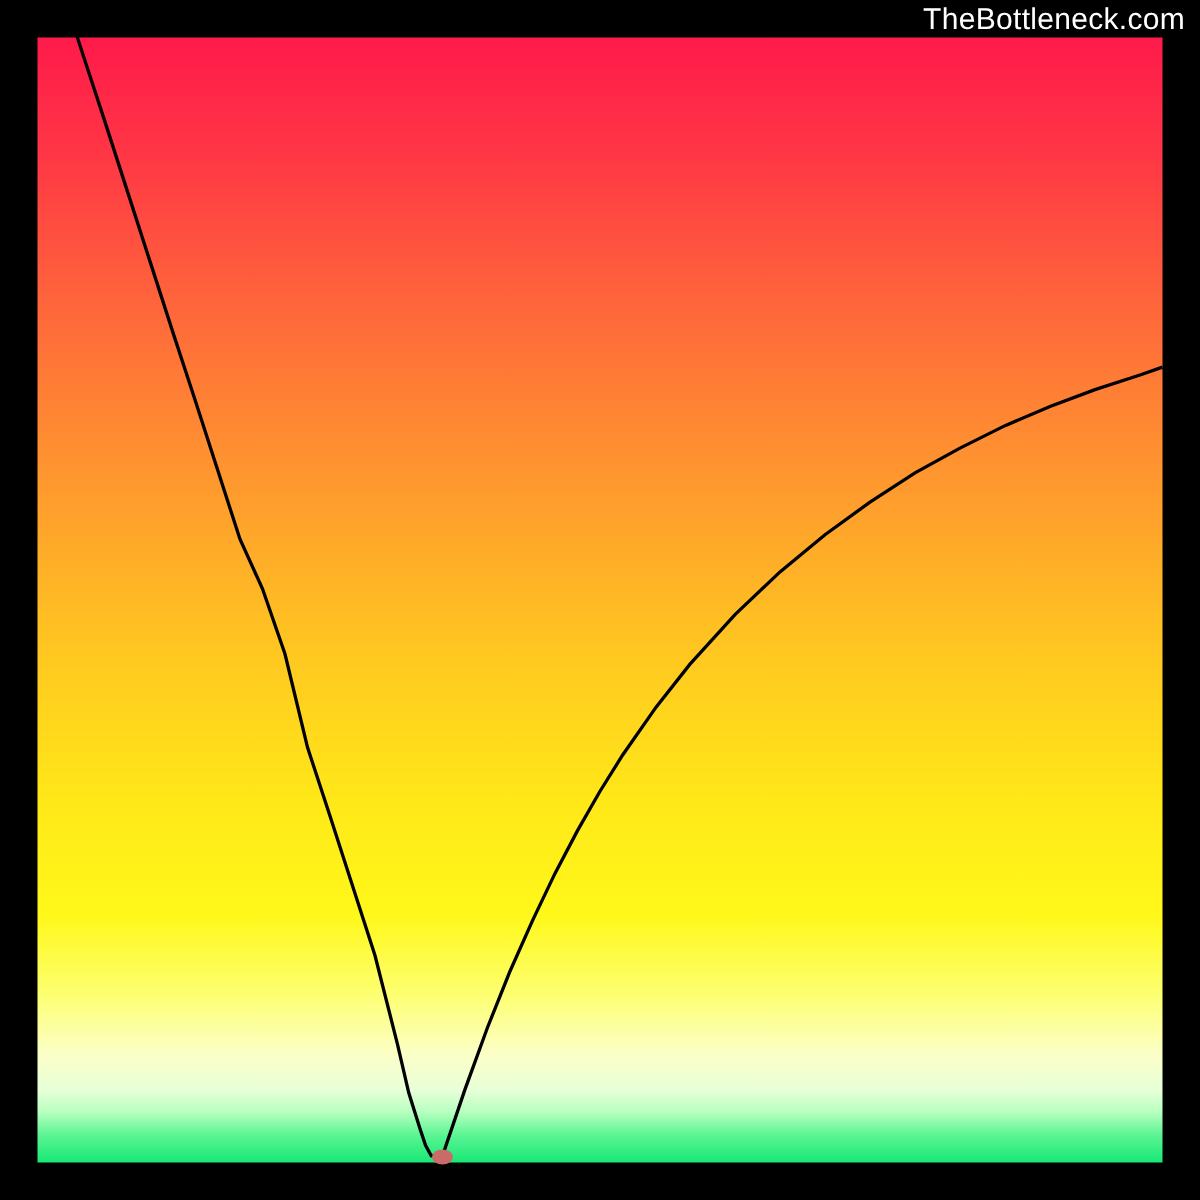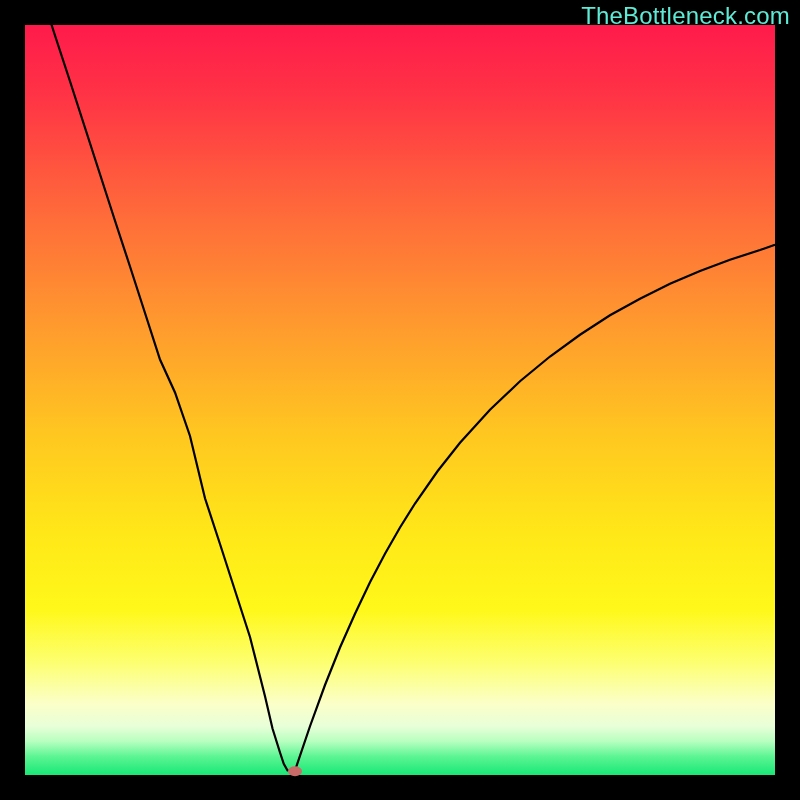--- a/index.html
+++ b/index.html
@@ -13,23 +13,23 @@
   .outer {
     width: 800px;
     height: 800px;
     background: #000;
     position: relative;
   }
   .watermark {
     position: absolute;
     top: 2px;
     right: 10px;
-    color: #5eead4;
+    color: #ffffff;
     font-family: Arial, Helvetica, sans-serif;
-    font-size: 24px;
+    font-size: 20px;
     letter-spacing: 0.2px;
     z-index: 10;
   }
   svg {
     display: block;
   }
 </style>
 </head>
 <body>
 <div class="outer">

